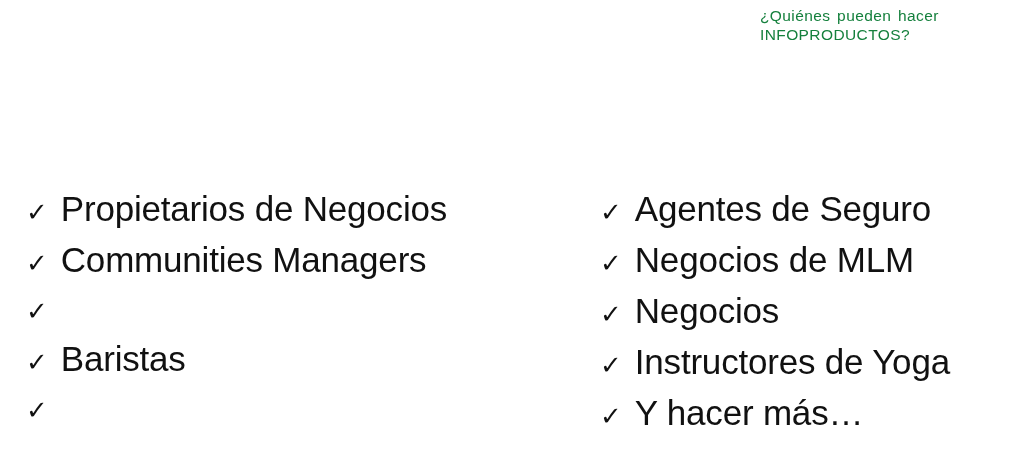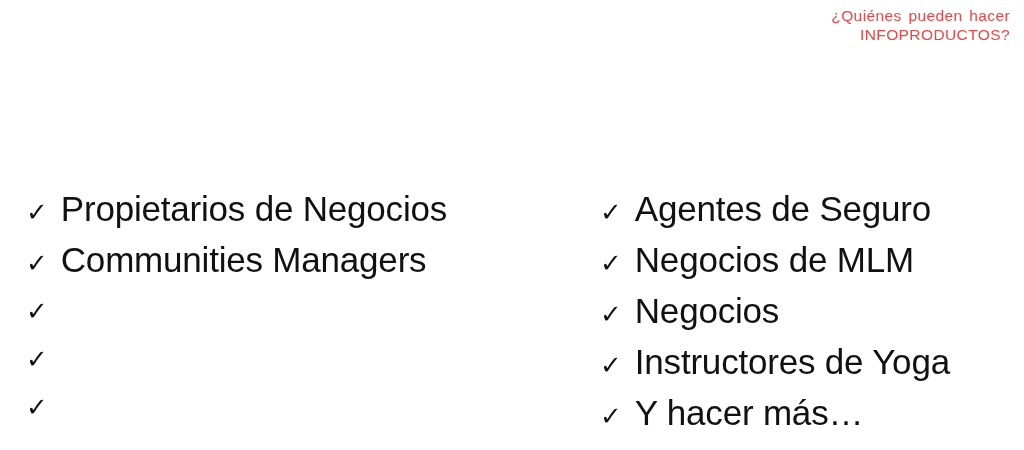--- a/index.html
+++ b/index.html
@@ -17,25 +17,25 @@
   .slide {
     position: relative;
     width: 1024px;
     height: 450px;
   }
   .header {
     position: absolute;
     top: 6px;
     left: 760px;
     width: 250px;
-    text-align: right;
+    text-align: left;
     font-family: "Liberation Sans", sans-serif;
     font-size: 15.5px;
     line-height: 1.25;
-    color: #ef4444;
+    color: #15803d;
     letter-spacing: 0.4px;
     word-spacing: 2px;
   }
   .header .line2 {
     display: block;
   }
   .columns {
     position: absolute;
     top: 185px;
     left: 0;
@@ -94,20 +94,21 @@
       </div>
       <div class="item">
         <span class="check">✓</span>
         <span class="label">Communities Managers</span>
       </div>
       <div class="item">
         <span class="check">✓</span>
       </div>
       <div class="item">
         <span class="check">✓</span>
+        <span class="label">Baristas</span>
       </div>
       <div class="item">
         <span class="check">✓</span>
       </div>
     </div>
 
     <div class="col col-right">
       <div class="item">
         <span class="check">✓</span>
         <span class="label">Agentes de Seguro</span>

